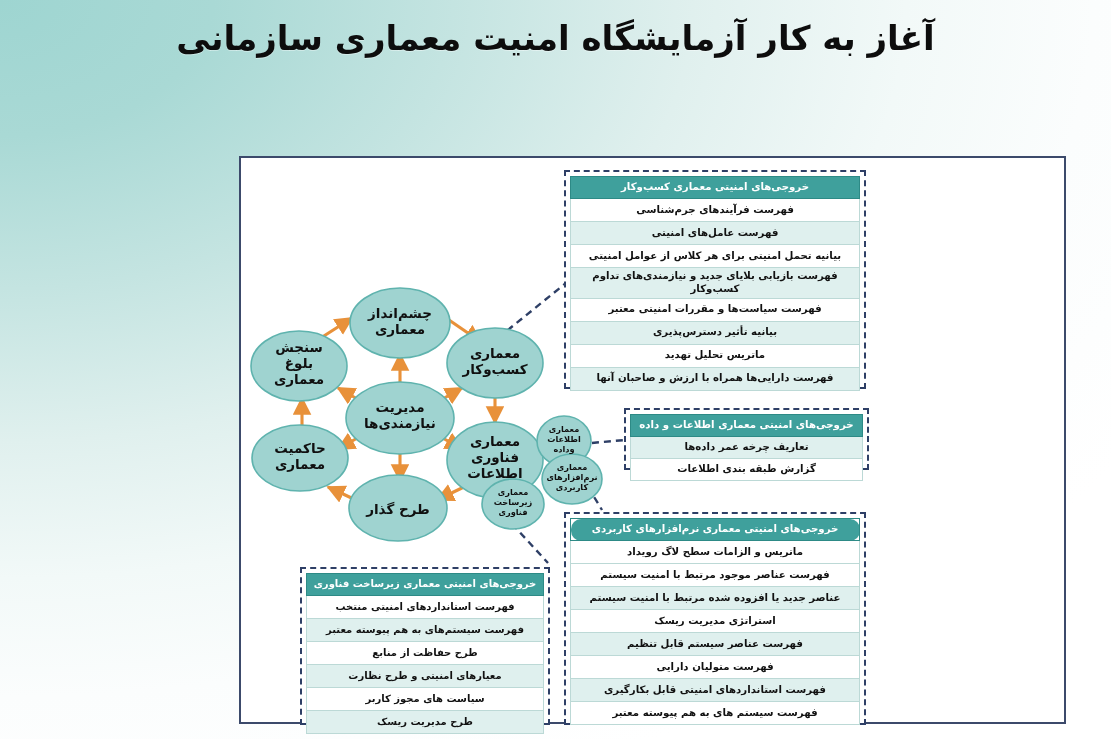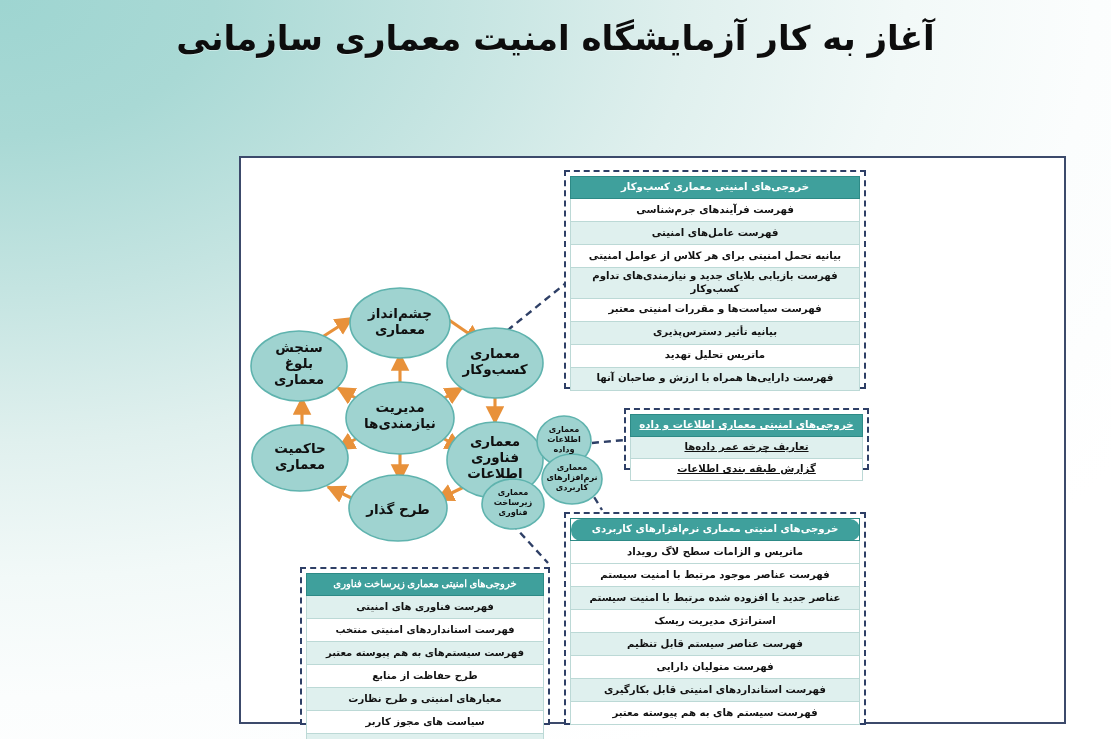--- a/index.html
+++ b/index.html
@@ -63,30 +63,30 @@
     font-weight:bold;
   }
   .tbl tr.alt td{background:#dff0ee;}
   .tbl tr.plain td{background:#ffffff;}
 
   #tbl-business{left:564px;top:170px;width:302px;height:219px;}
   #tbl-business td{font-size:10.2px;height:18px;}
   #tbl-business tr.hdr td{font-size:10.2px;height:17px;}
 
   #tbl-data{left:624px;top:408px;width:245px;height:62px;}
-  #tbl-data td{font-size:10.2px;height:17px;text-decoration:underline;}
+  #tbl-data td{font-size:10.2px;height:17px;}
   #tbl-data tr.hdr td{font-size:10.2px;height:17px;}
 
   #tbl-app{left:564px;top:512px;width:302px;height:213px;}
   #tbl-app td{font-size:10.2px;height:18px;}
   #tbl-app tr.hdr td{font-size:10.2px;height:17px;border-radius:10px;}
 
   #tbl-tech{left:300px;top:567px;width:250px;height:158px;}
   #tbl-tech td{font-size:10px;height:18px;}
-  #tbl-tech tr.hdr td{font-size:10px;height:17px;font-family:Liberation Serif, serif;}
+  #tbl-tech tr.hdr td{font-size:10px;height:17px;}
 </style>
 </head>
 <body>
 
 <div id="slide-bg"></div>
 
 <div id="title">آغاز به کار آزمایشگاه امنیت معماری سازمانی</div>
 
 <div id="panel"></div>
 
@@ -254,23 +254,20 @@
     </tbody>
   </table>
 </div>
 
 <div class="tbl" id="tbl-tech">
   <table>
     <tbody>
       <tr class="hdr">
           <td>خروجی‌های امنیتی معماری زیرساخت فناوری</td>
         </tr>
-      <tr class="alt">
-          <td>فهرست فناوری های امنیتی</td>
-        </tr>
       <tr class="plain">
           <td>فهرست استانداردهای امنیتی منتخب</td>
         </tr>
       <tr class="alt">
           <td>فهرست سیستم‌های به هم پیوسته معتبر</td>
         </tr>
       <tr class="plain">
           <td>طرح حفاظت از منابع</td>
         </tr>
       <tr class="alt">

